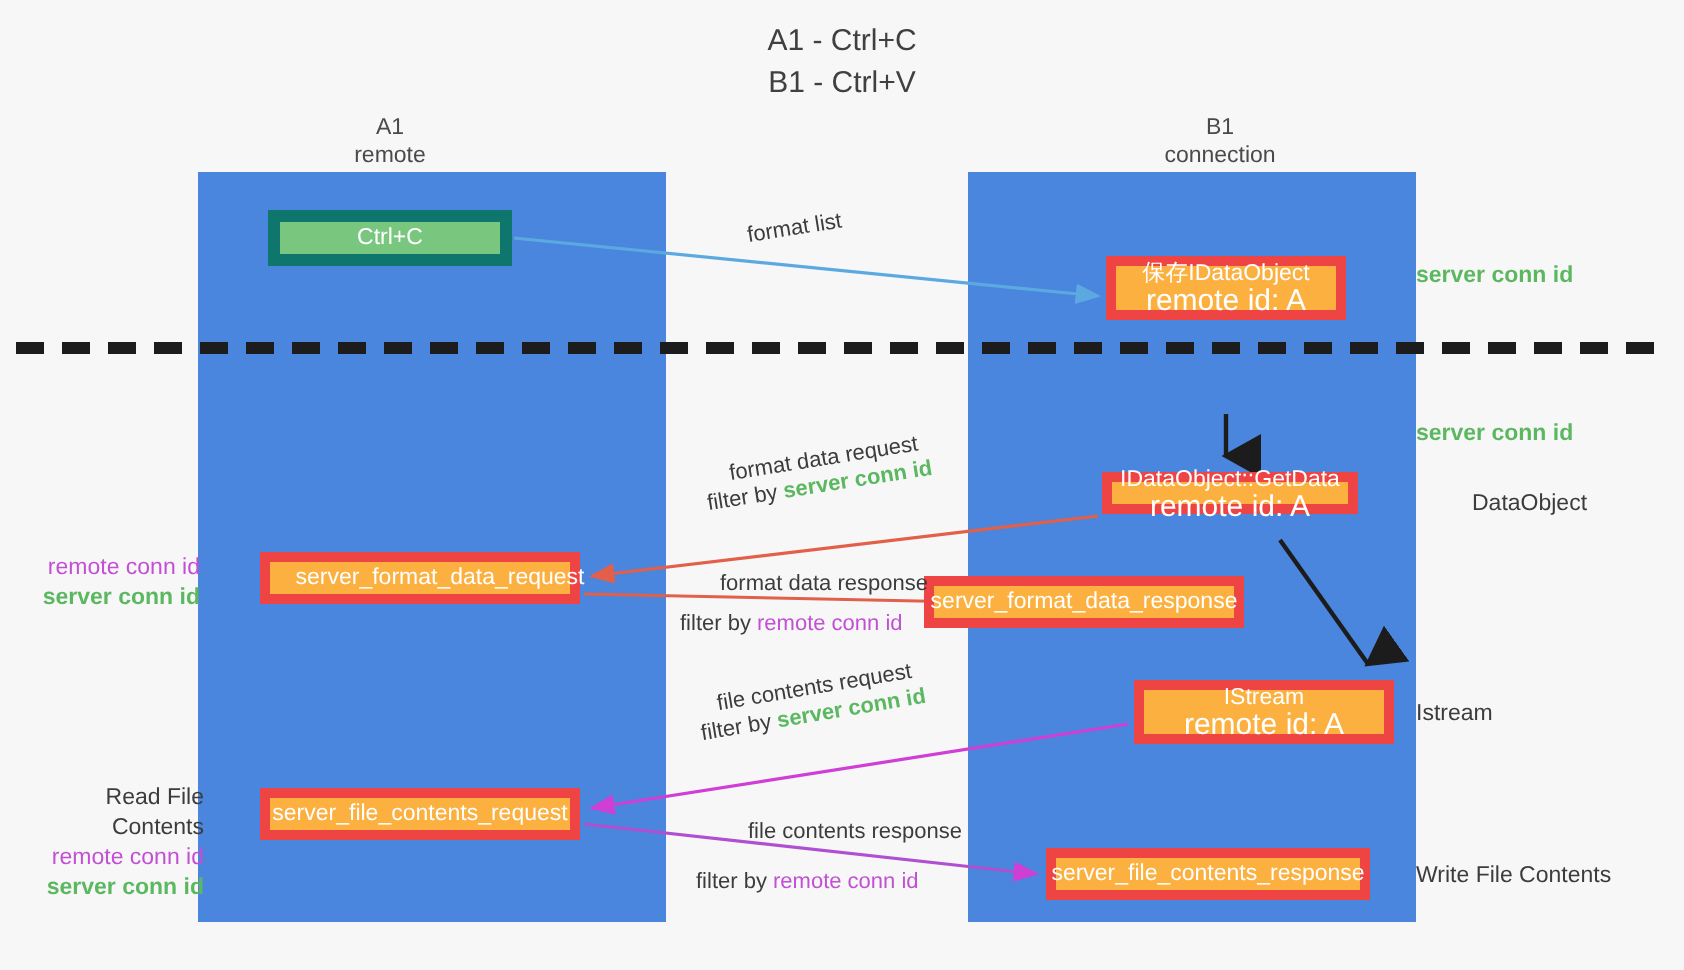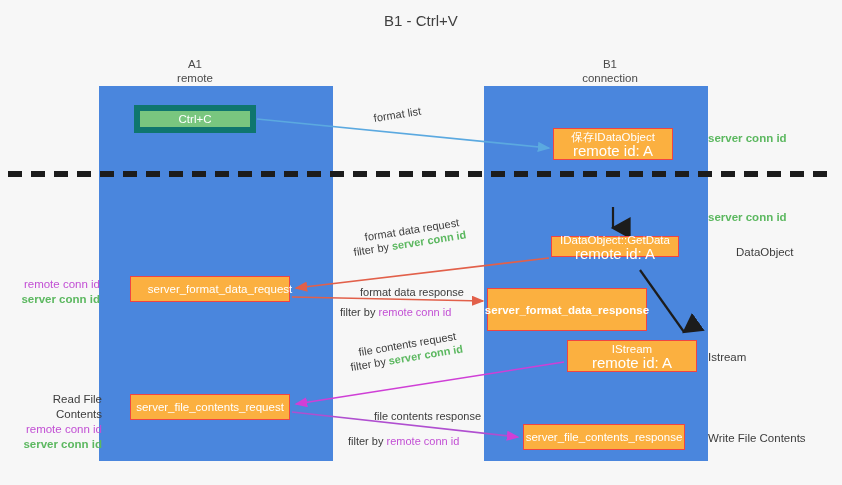--- a/index.html
+++ b/index.html
@@ -37,30 +37,30 @@
     background:repeating-linear-gradient(to right,#1c1c1c 0 14px,transparent 14px 23px);
   }
 
   
   .node{
     box-sizing:border-box;
     display:flex;flex-direction:column;align-items:center;justify-content:center;
     color:#ffffff;font-size:11.5px;line-height:14px;text-align:center;
   }
   .node.green{background:#79c67f;border:6px solid #0f766e;}
-  .node.orange{background:#fbb040;border:1px solid #ef4444;}
+  .node.orange{background:#fbb040;border:5px solid #ef4444;}
   .node .sub{font-size:15px;line-height:14px;}
 
   #n-ctrlc   {left:134px;top:105px;width:122px;height:28px;}
   #n-save    {left:553px;top:128px;width:120px;height:32px;}
   #n-ctrlv   {left:553px;top:180px;width:120px;height:26px;}
   #n-getdata {left:551px;top:236px;width:128px;height:21px;}
   #n-istream {left:567px;top:340px;width:130px;height:32px;}
   #n-sfdreq  {left:130px;top:276px;width:160px;height:26px;padding-left:20px;}
-  #n-sfdresp {left:487px;top:288px;width:160px;height:43px;font-weight:bold;}
+  #n-sfdresp {left:462px;top:288px;width:160px;height:26px;}
   #n-sfcreq  {left:130px;top:394px;width:160px;height:26px;}
   #n-sfcresp {left:523px;top:424px;width:162px;height:26px;}
 
   
   .side{font-size:11.5px;line-height:15px;}
   .green-t{color:#5cb860;font-weight:bold;}
   .magenta-t{color:#c24fd4;font-weight:normal;}
   .plain-t{color:#3c3c3c;}
 
   #lbl-server1{left:708px;top:131px;}
@@ -127,20 +127,21 @@
     <path d="M640,270 L684,332" stroke="#1c1c1c" stroke-width="2.2" fill="none" marker-end="url(#ah-blk)"></path>
 
     <path d="M564,362 L296,404" stroke="#cf3fd6" stroke-width="1.6" fill="none" marker-end="url(#ah-mag)"></path>
 
     <path d="M292,412 L518,437" stroke="#b04fd0" stroke-width="1.6" fill="none" marker-end="url(#ah-mag)"></path>
   </svg>
 
   <div class="abs" id="divider"></div>
 
   <div class="abs" id="title">
+    <div>A1 - Ctrl+C</div>
     <div>B1 - Ctrl+V</div>
   </div>
 
   <div class="abs col-head" id="head-a1">
     <div>A1</div>
     <div>remote</div>
   </div>
   <div class="abs col-head" id="head-b1">
     <div>B1</div>
     <div>connection</div>

